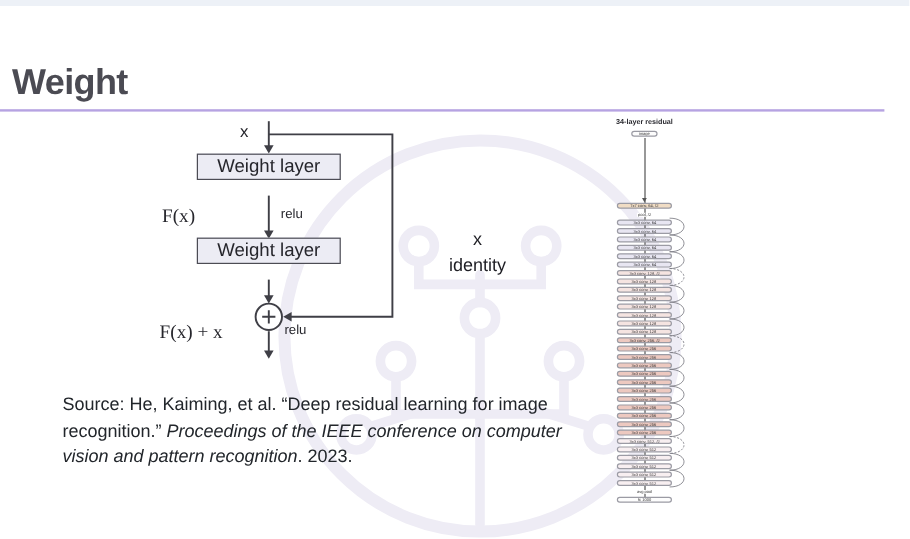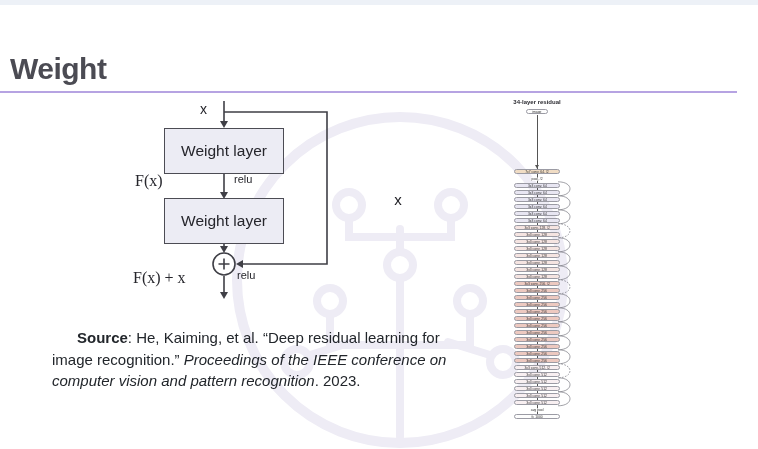--- a/index.html
+++ b/index.html
@@ -13,36 +13,36 @@
     position:absolute;left:10px;top:52px;font-size:30px;font-weight:700;
     color:#4b4b53;letter-spacing:-0.5px;
   }
   .divider{position:absolute;left:0;top:91px;width:737px;height:2px;}
   
   .watermark{position:absolute;left:227px;top:107px;width:346px;height:346px;z-index:0;}
   
   .diagram{position:absolute;left:125px;top:95px;width:340px;height:215px;z-index:2;}
   .diagram svg{position:absolute;left:0;top:0;}
   .wbox{
-    position:absolute;left:39px;width:120px;height:46px;box-sizing:border-box;
+    position:absolute;left:39px;width:120px;height:22px;box-sizing:border-box;
     background:#ececf4;border:1.6px solid #4c4c54;display:flex;align-items:center;
     justify-content:center;font-size:15.5px;color:#26262c;
   }
   .lbl{position:absolute;color:#26262c;font-size:11px;white-space:nowrap;}
   .math{font-family:"Liberation Serif",serif;font-size:16px;}
   .identity-label{
     position:absolute;left:352px;top:189px;width:92px;text-align:center;z-index:2;
     font-size:15px;color:#1e1e24;line-height:22px;
   }
   
   .source{
     position:absolute;left:52px;top:327px;width:425px;z-index:2;
     font-size:15px;line-height:21.5px;color:#22262b;
   }
-  .source b{font-weight:700;margin-left:25px;}
+  .source b{font-weight:400;}
   .source i{font-style:italic;}
   
   .col34{position:absolute;left:500px;top:99px;width:74px;height:340px;z-index:2;}
   .col34-title{
     position:absolute;left:0;top:0;width:74px;text-align:center;
     font-size:6px;font-weight:700;color:#2a2a30;
   }
   .col34 .centerline{position:absolute;left:36.5px;width:1px;background:#555;z-index:0;}
   .layer-box{
     position:absolute;left:14px;width:46px;height:5.2px;box-sizing:border-box;
@@ -122,20 +122,21 @@
   <span class="lbl math" style="left:10px;top:77px;">F(x)</span>
   <div class="wbox" style="top:103px;">
     <span>Weight layer</span>
   </div>
   <span class="lbl math" style="left:8px;top:174px;">F(x) + x</span>
   <span class="lbl" style="left:112px;top:174px;">relu</span>
 </div>
 
 <div class="identity-label">
   <div>x</div>
+  <div>identity</div>
 </div>
 
 <div class="source">
   <b>Source</b><span>: He, Kaiming, et al. “Deep residual learning for image recognition.” </span><i>Proceedings of the IEEE conference on computer vision and pattern recognition</i><span>. 2023.</span>
 </div>
 
 <div class="col34" id="col34">
   <div class="col34-title">34-layer residual</div>
 <div class="centerline" style="top: 16px; height: 301.6px;"></div>
     <svg class="arcs" width="74" height="340">

